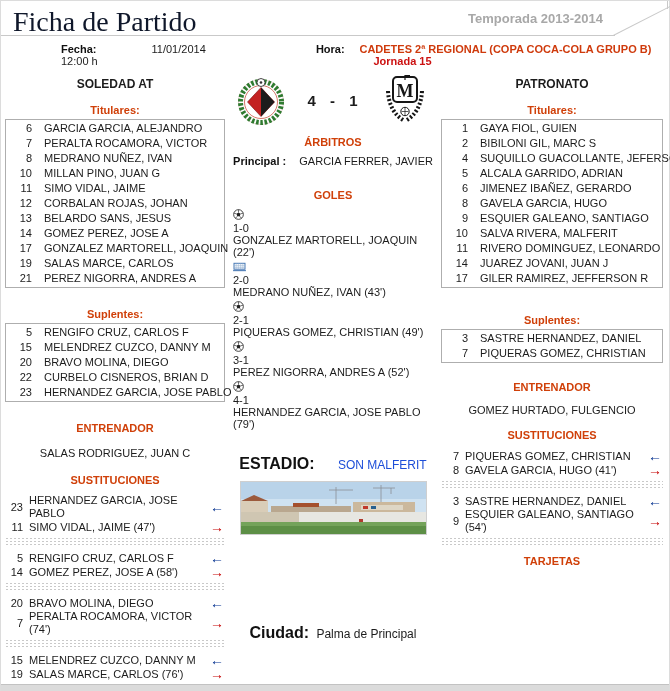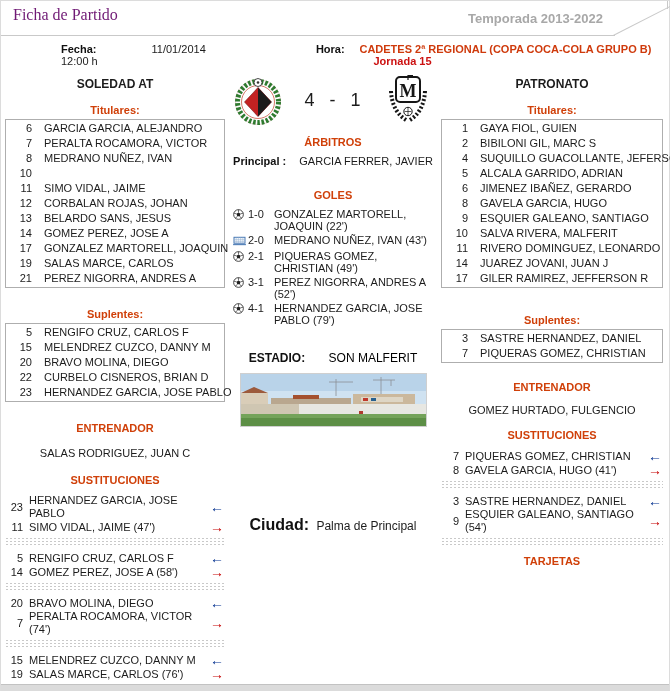--- a/index.html
+++ b/index.html
@@ -12,21 +12,21 @@
   }
   .page {
     position:relative; width:670px; height:691px;
     border-top:1px solid #dcdcdc; border-left:1px solid #dcdcdc; border-right:1px solid #dcdcdc;
   }
   
   .header { position:relative; height:36px; }
   .page-title {
     position:absolute; left:12px; top:5px;
     font-family:"Liberation Serif", serif;
-    font-size:16px; color:#701a75;
+    font-size:28px; color:#0f172a;
   }
   .season {
     position:absolute; right:66px; top:10px;
     font-weight:bold; font-size:13px; color:#a8a8a8;
   }
   .header-rule { position:absolute; left:0; top:34px; width:614px; border-top:1px solid #c9c9c9; }
   .tab-diag {
     position:absolute; left:612px; top:34px; width:64px;
     border-top:1px solid #c9c9c9;
     transform:rotate(-27deg); transform-origin:left top;
@@ -69,54 +69,54 @@
   .arrow-out { color:#c40000; }
   .sub-sep {
     height:10px; margin:3px 0 4px 0;
     background-image:radial-gradient(circle, #c9c9c9 0.8px, rgba(0,0,0,0) 0.9px);
     background-size:4px 3px;
   }
   .cards-head-right { margin-top:8px; }
   
   .crest-row { display:flex; align-items:center; justify-content:center; gap:16px; margin-top:3px; }
   .crest { width:52px; height:52px; flex:none; }
-  .score { font-size:18px; font-weight:normal; letter-spacing:1px; white-space:nowrap; }
+  .score { font-size:15px; font-weight:bold; letter-spacing:1px; white-space:nowrap; }
   .score span { margin:0 4px; }
   .referees-head { margin-top:10px; }
   .referee-row { margin-top:7px; }
   .referee-row .lbl { margin-right:10px; }
   .goals-head { margin-top:22px; }
   .goals-list { margin-top:6px; padding:0 6px; }
-  .goal-row { display:flex; align-items:flex-start; text-align:left; padding:1px 0; }
+  .goal-row { display:flex; align-items:flex-start; text-align:left; padding:1px 0;flex-direction:column; }
   .goal-icon { width:15px; flex:none; padding-top:1px; }
   .goal-icon svg { display:none; }
   .goal-icon.icon-soccer-ball svg.ball-svg { display:inline; }
   .goal-icon.icon-goal svg.goal-svg { display:inline; }
   .goal-score { width:26px; flex:none; }
   .goal-name { flex:1; }
   .stadium-line { margin-top:24px; font-size:12px; }
-  .stadium-line .lbl { font-size:12px;text-align:center; }
-  .stadium-name { color:#000000; margin-left:20px; }
+  .stadium-line .lbl { font-size:16px;text-align:center; }
+  .stadium-name { color:#1d4ed8; margin-left:20px; }
   .photo-wrap { margin-top:8px; display:inline-block; border:1px solid #cfcfcf; line-height:0; }
   .city-line { margin-top:88px; font-size:12px; }
   .city-line .lbl { font-size:16px; margin-right:4px; }
   
   .footer-bar {
     position:absolute; bottom:0; left:0; right:0; height:7px;
     background:#dbdbdb; border-top:1px solid #c2c2c2;
   }
 </style>
 </head>
 <body>
 
 <div class="page">
 
   <div class="header">
     <div class="page-title">Ficha de Partido</div>
-    <div class="season">Temporada 2013-2022</div>
+    <div class="season">Temporada 2013-2014</div>
     <div class="header-rule"></div>
     <div class="tab-diag"></div>
     <div class="tab-right"></div>
   </div>
 
   <div class="info-row">
     <div class="info-left">
       <span class="lbl">Fecha:</span>
       <span>11/01/2014</span>
       <span class="gap"></span>
@@ -147,20 +147,21 @@
             <span class="roster-name">PERALTA ROCAMORA, VICTOR</span>
           </div>
 
           <div class="roster-row">
             <span class="roster-num">8</span>
             <span class="roster-name">MEDRANO NUÑEZ, IVAN</span>
           </div>
 
           <div class="roster-row">
             <span class="roster-num">10</span>
+            <span class="roster-name">MILLAN PINO, JUAN G</span>
           </div>
 
           <div class="roster-row">
             <span class="roster-num">11</span>
             <span class="roster-name">SIMO VIDAL, JAIME</span>
           </div>
 
           <div class="roster-row">
             <span class="roster-num">12</span>
             <span class="roster-name">CORBALAN ROJAS, JOHAN</span>

